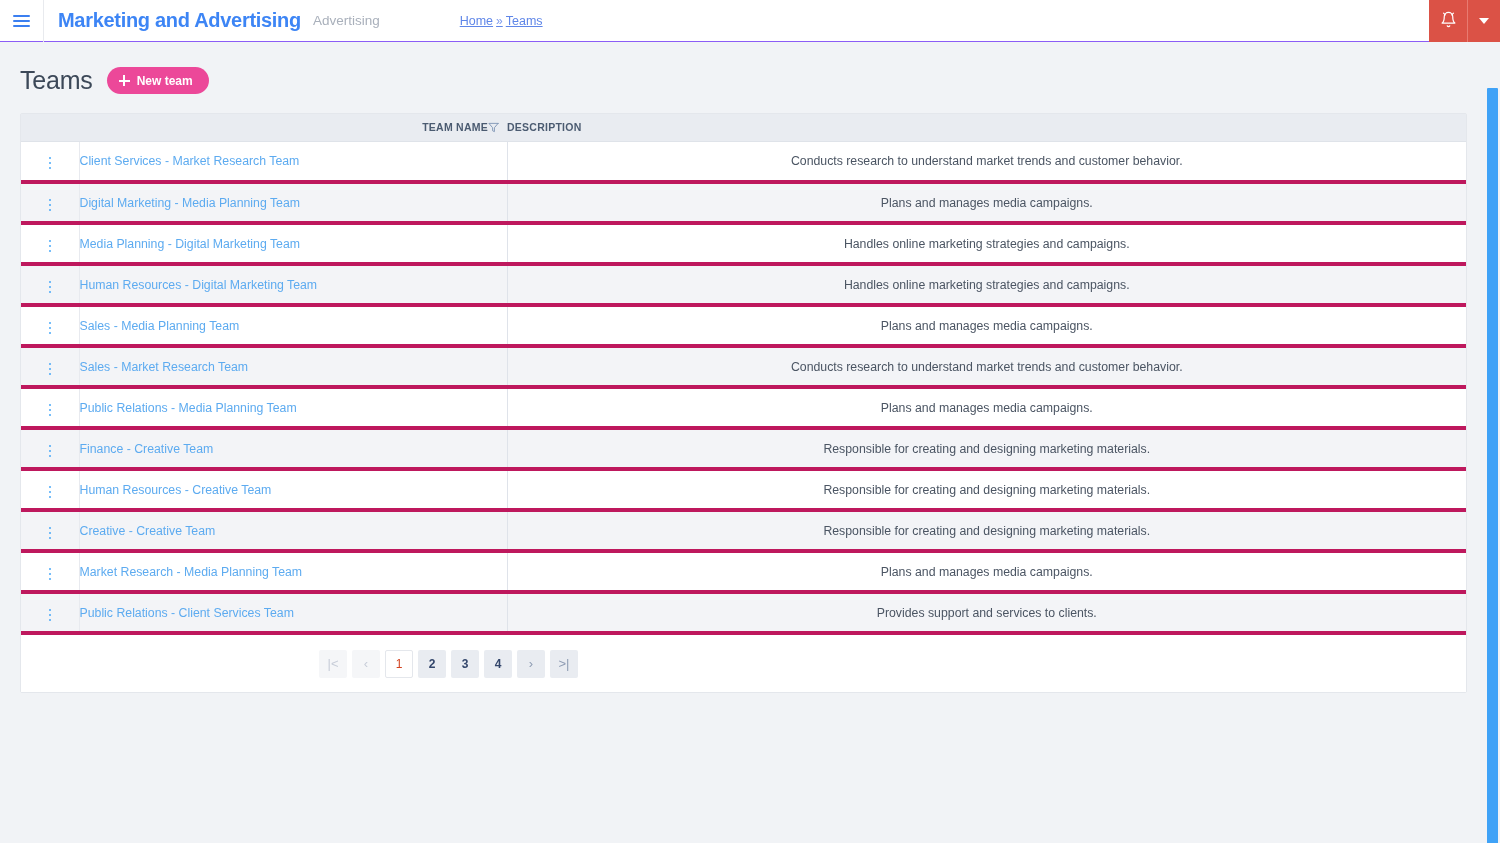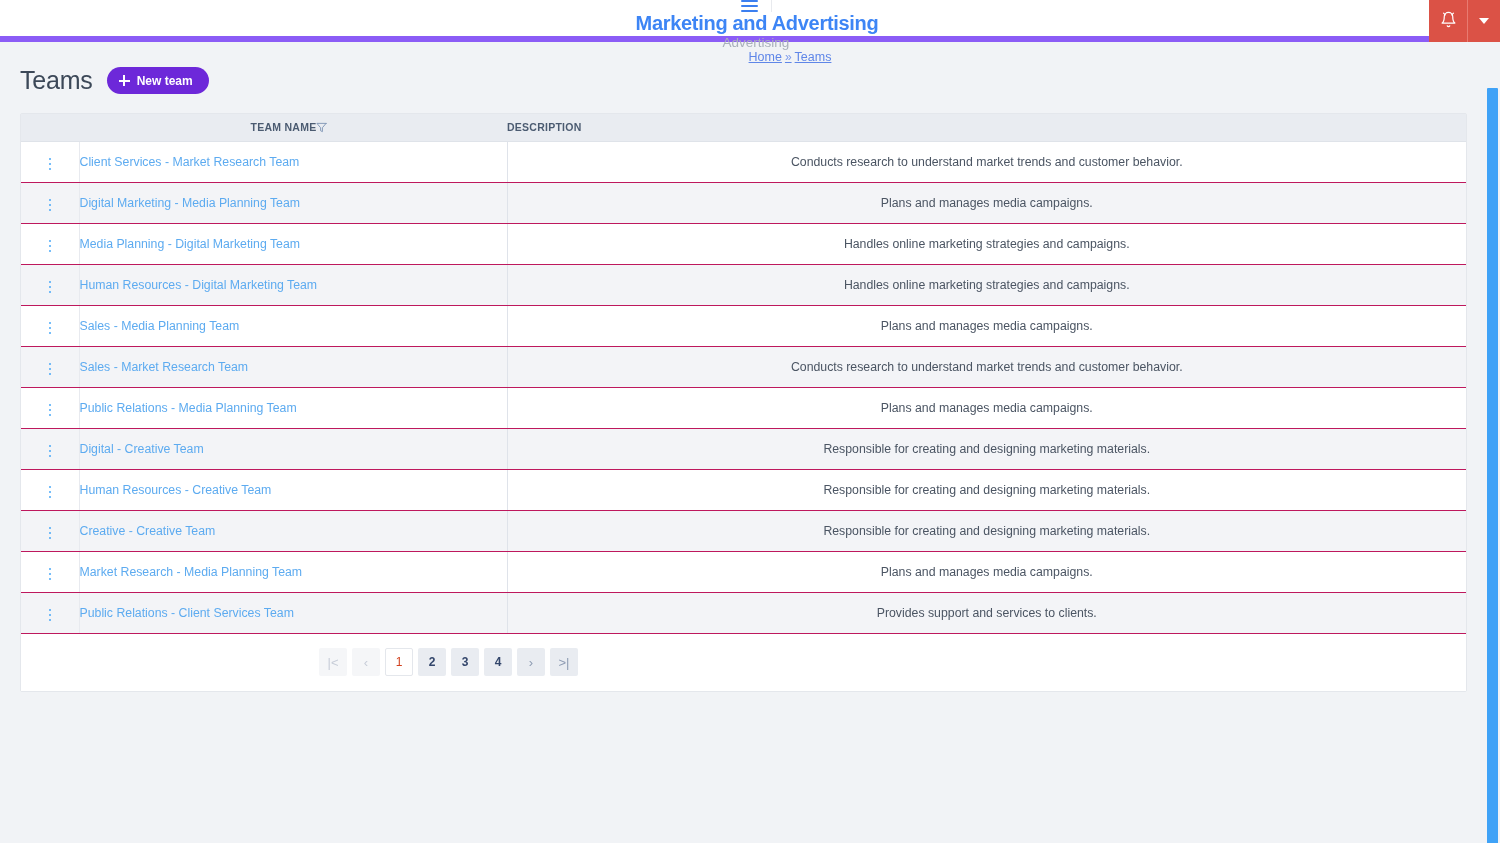--- a/index.html
+++ b/index.html
@@ -11,22 +11,21 @@
     overflow: hidden;
   }
 
   
   .topbar {
     position: relative;
     height: 42px;
     background: #ffffff;
     display: flex;
     align-items: center;
-    border-bottom: 6px solid #8b5cf6;
-    flex-direction: column;
+    border-bottom: 1px solid #8b5cf6;
   }
   .hamburger {
     width: 44px; height: 42px;
     display: flex; flex-direction: column;
     align-items: center; justify-content: center;
     gap: 3px;
     cursor: pointer;
     border-right: 1px solid #e8eaee;
   }
   .hamburger span {
@@ -97,21 +96,21 @@
     gap: 14px;
     padding: 24px 0 18px 0;
   }
   .page-title {
     font-size: 25px;
     color: #3c4858;
     font-weight: normal;
     letter-spacing: -0.2px;
   }
   .new-btn {
-    background: #6d28d9;
+    background: #ec4899;
     color: #fff;
     border: none;
     border-radius: 20px;
     height: 27px;
     padding: 0 16px 0 12px;
     font-size: 12px;
     font-weight: bold;
     display: inline-flex;
     align-items: center;
     gap: 7px;
@@ -154,35 +153,35 @@
     border-bottom: 1px solid #dfe3e9;
     padding: 0;
   }
   th.col-menu   { width: 58px; }
   th.col-name   { width: 428px; padding-left: 10px; position: relative; }
   th.col-desc   { width: auto; padding-left: 8px; }
 
   .th-inner {
     display: flex;
     align-items: center;
-    justify-content: center;
+    justify-content: flex-end;
     padding-right: 8px;
   }
   .funnel {
     width: 11px; height: 11px;
     display: inline-block;
     cursor: pointer;
   }
 
   table.grid tbody td {
     height: 41px;
     font-size: 12.3px;
     color: #4b5563;
     vertical-align: middle;
-    border-bottom: 1px solid #be185d;
+    border-bottom: 4px solid #be185d;
     padding: 0;
   }
   tbody tr:nth-child(even) td { background: #f3f4f7; }
   tbody tr:nth-child(odd)  td { background: #ffffff; }
 
   td.cell-menu {
     text-align: center;
     border-right: 1px solid #e8eaef;
   }
   td.cell-name {
@@ -391,21 +390,21 @@
               </span></td>
             <td class="cell-name"><a class="team-link">Public Relations - Media Planning Team</a></td>
             <td class="cell-desc"><span class="desc-text">Plans and manages media campaigns.</span></td>
           </tr>
           <tr>
             <td class="cell-menu"><span class="kebab">
                 <i></i>
                 <i></i>
                 <i></i>
               </span></td>
-            <td class="cell-name"><a class="team-link">Digital - Creative Team</a></td>
+            <td class="cell-name"><a class="team-link">Finance - Creative Team</a></td>
             <td class="cell-desc"><span class="desc-text">Responsible for creating and designing marketing materials.</span></td>
           </tr>
           <tr>
             <td class="cell-menu"><span class="kebab">
                 <i></i>
                 <i></i>
                 <i></i>
               </span></td>
             <td class="cell-name"><a class="team-link">Human Resources - Creative Team</a></td>
             <td class="cell-desc"><span class="desc-text">Responsible for creating and designing marketing materials.</span></td>

